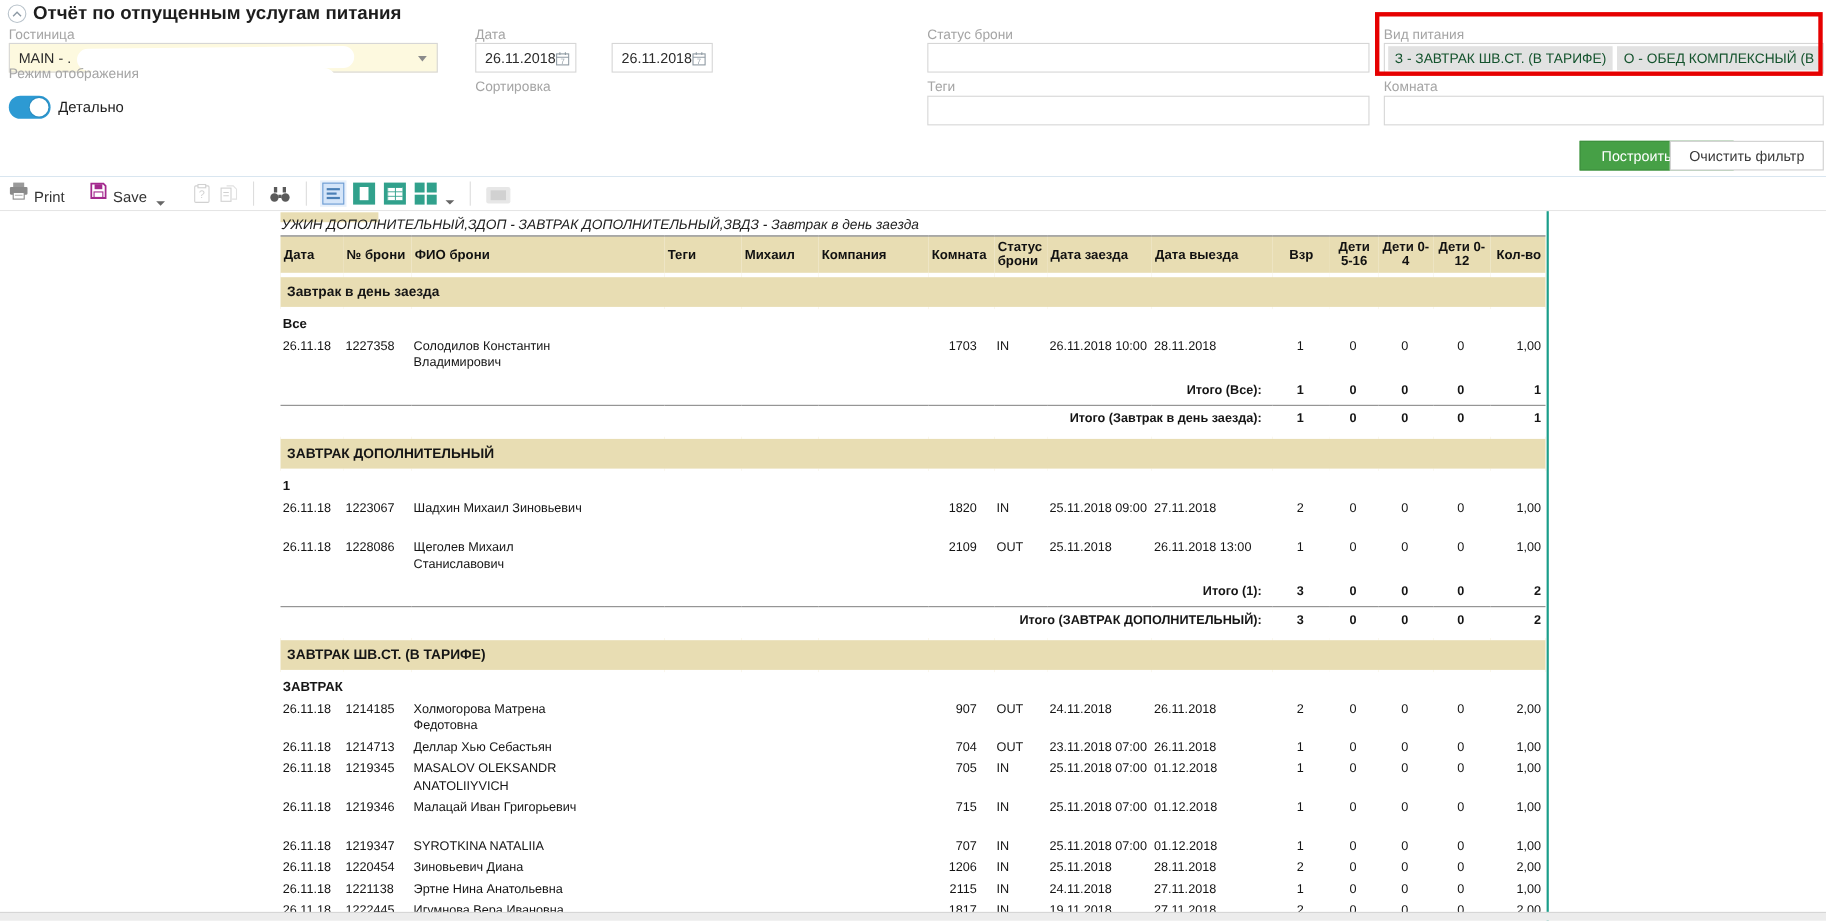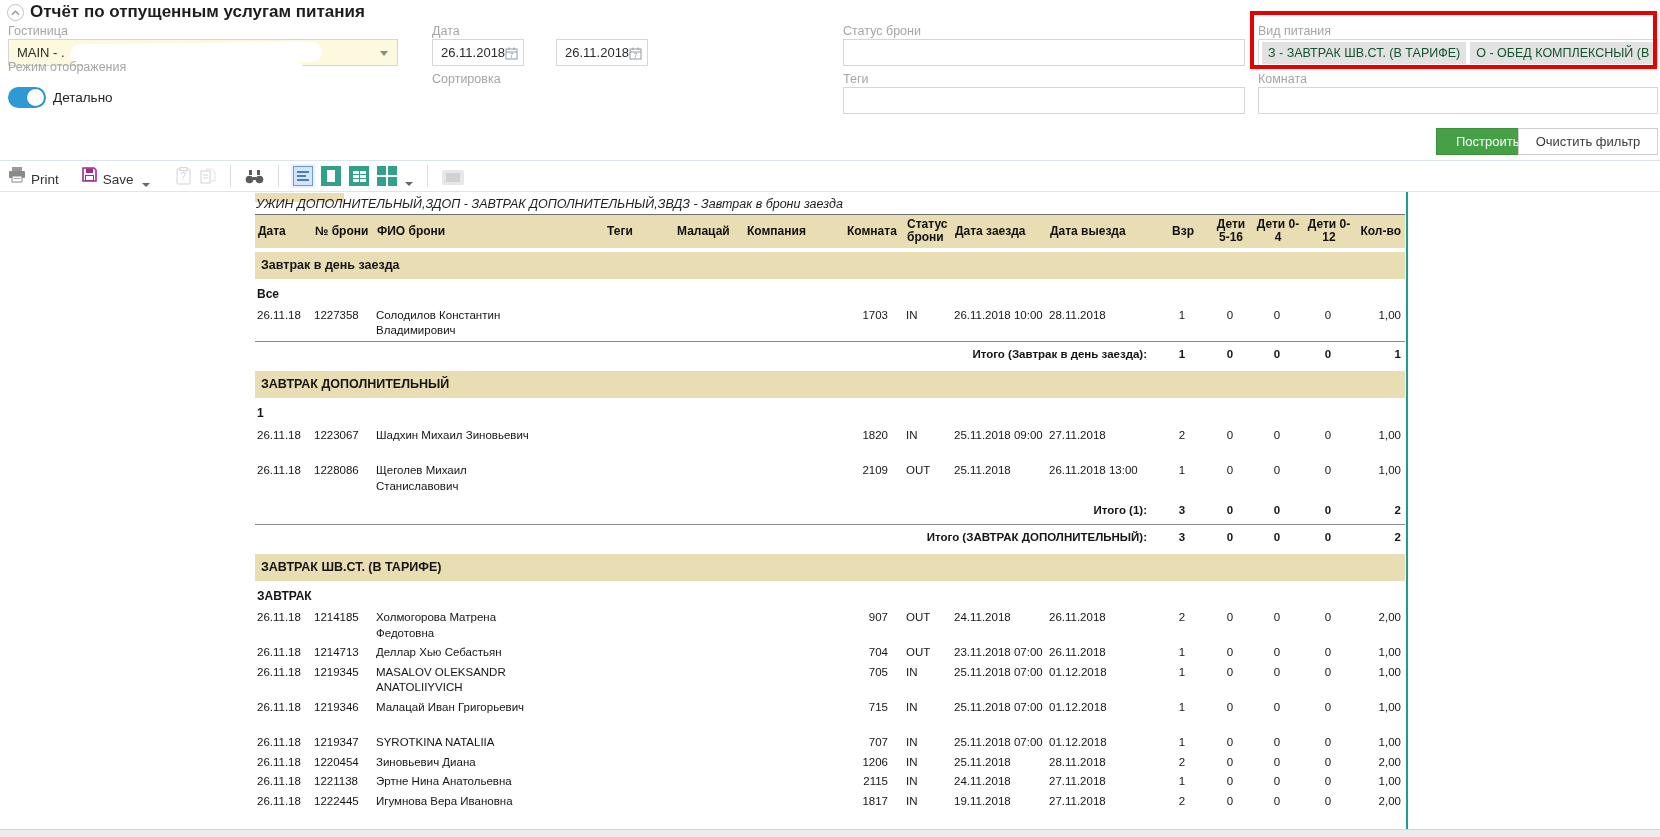--- a/index.html
+++ b/index.html
@@ -225,21 +225,21 @@
     <span class="tb-caret"></span>
   </div>
   <div class="tb-sep"></div>
   <div class="vicon fit dis">
       <i></i>
     </div>
 </div>
 
 <div id="report-area">
   <div id="band-fragment"></div>
-  <div id="report-legend">УЖИН ДОПОЛНИТЕЛЬНЫЙ,ЗДОП - ЗАВТРАК ДОПОЛНИТЕЛЬНЫЙ,ЗВДЗ - Завтрак в брони заезда</div>
+  <div id="report-legend">УЖИН ДОПОЛНИТЕЛЬНЫЙ,ЗДОП - ЗАВТРАК ДОПОЛНИТЕЛЬНЫЙ,ЗВДЗ - Завтрак в день заезда</div>
   <div id="report-edge"></div>
   <table id="rtable">
     <colgroup>
       <col style="width:57px">
         <col style="width:62px">
         <col style="width:230px">
         <col style="width:70px">
       <col style="width:70px">
         <col style="width:100px">
         <col style="width:60px">
@@ -251,21 +251,21 @@
       <col style="width:50px">
         <col style="width:52px">
         <col style="width:50px">
     </colgroup>
     <thead>
         <tr id="hdr-row">
           <th>Дата</th>
           <th>№ брони</th>
           <th>ФИО брони</th>
           <th>Теги</th>
-          <th>Малацай</th>
+          <th>Михаил</th>
           <th>Компания</th>
           <th>Комната</th>
           <th>Статус брони</th>
           <th>Дата заезда</th>
           <th>Дата выезда</th>
           <th class="c">Взр</th>
           <th class="c">Дети 5-16</th>
           <th class="c">Дети 0-4</th>
           <th class="c">Дети 0-12</th>
           <th class="r">Кол-во</th>
@@ -290,20 +290,28 @@
           <td class="room">1703</td>
           <td>IN</td>
           <td>26.11.2018 10:00</td>
           <td>28.11.2018</td>
           <td class="c">1</td>
           <td class="c">0</td>
           <td class="c">0</td>
           <td class="c">0</td>
           <td class="r">1,00</td>
         </tr>
+        <tr class="total">
+          <td class="total-label" colspan="10">Итого (Все):</td>
+          <td class="c">1</td>
+          <td class="c">0</td>
+          <td class="c">0</td>
+          <td class="c">0</td>
+          <td class="r">1</td>
+        </tr>
         <tr class="sec-total">
           <td class="total-label" colspan="10">Итого (Завтрак в день заезда):</td>
           <td class="c">1</td>
           <td class="c">0</td>
           <td class="c">0</td>
           <td class="c">0</td>
           <td class="r">1</td>
         </tr>
         <tr class="band">
           <td colspan="15">ЗАВТРАК ДОПОЛНИТЕЛЬНЫЙ</td>

